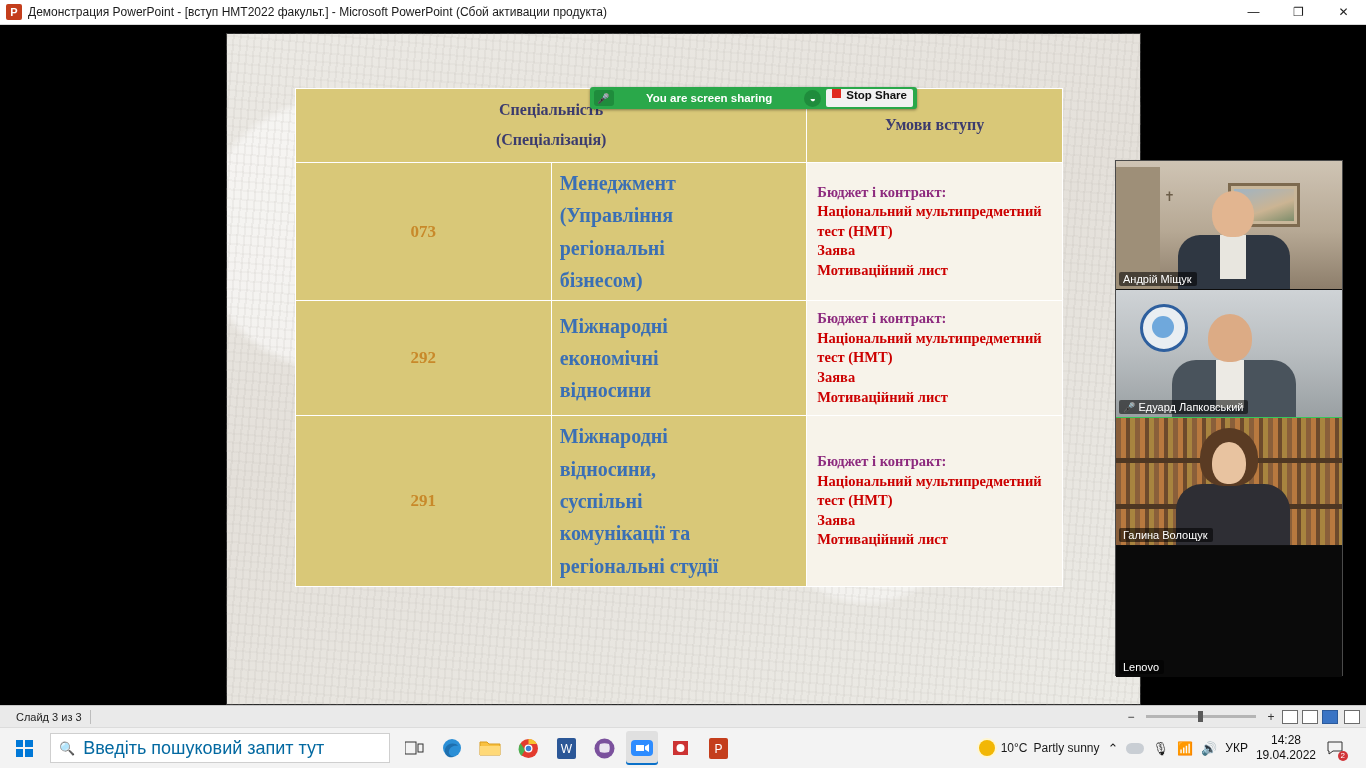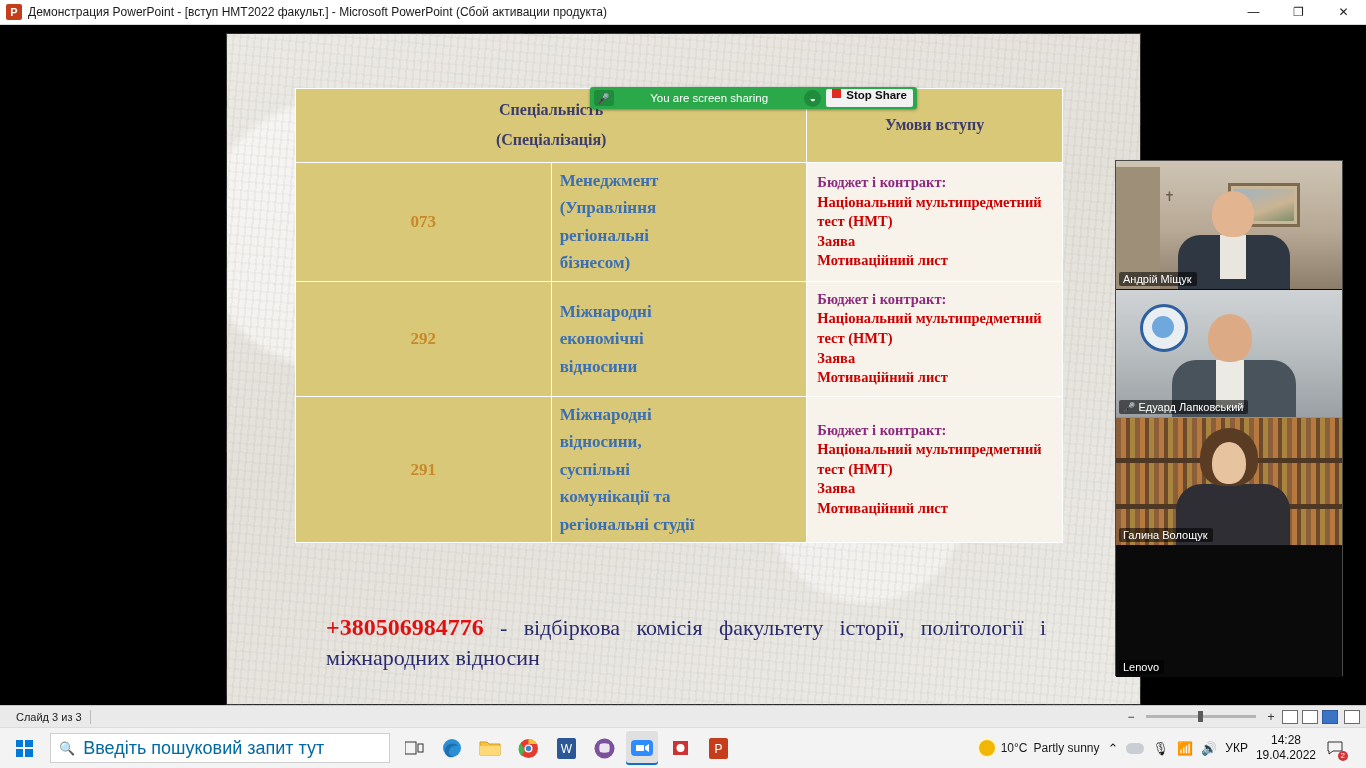--- a/index.html
+++ b/index.html
@@ -69,21 +69,21 @@
   }
   .code-cell {
     background: #d9c878; color: #c8892a;
     font-family: "Liberation Serif", serif;
     font-weight: bold; font-size: 17px; text-align: center;
     width: 76px;
   }
   .name-cell {
     background: #d9c878; color: #3a6fb5;
     font-family: "Liberation Serif", serif;
-    font-weight: bold; font-size: 17px;
+    font-weight: bold; font-size: 20px;
     padding: 4px 6px 4px 8px;
     line-height: 1.62;
     width: 212px;
   }
   .cond-cell {
     background: #f7f3ea;
     padding: 8px 10px;
     line-height: 1.35;
   }
   .cond-title {
@@ -108,21 +108,21 @@
     position: absolute; left: 590px; top: 62px; width: 327px; height: 22px;
     background: #2aa84a; border-radius: 3px;
     display: flex; align-items: center; padding: 0 4px;
     box-shadow: 0 1px 3px rgba(0,0,0,0.4);
   }
   .share-bar .mic {
     width: 20px; height: 16px; background: #1f8c3c; border-radius: 3px;
     display: flex; align-items: center; justify-content: center; color: #fff; font-size: 10px;
   }
   .share-bar .share-text {
-    flex: 1; text-align: center; color: #ffffff; font-size: 11.5px; font-weight: normal;
+    flex: 1; text-align: center; color: #ffffff; font-size: 11.5px; font-weight: bold;
   }
   .share-bar .shield {
     width: 17px; height: 17px; border-radius: 50%; background: #1f8c3c;
     display: flex; align-items: center; justify-content: center; color: #fff; font-size: 10px;
   }
   .stop-share {
     margin-left: 5px; height: 18px; background: #f2f2f2; border-radius: 2px;
     display: flex; align-items: flex-start; padding: 0 6px; color: #111; font-size: 11.5px; font-weight: bold;
   }
   .stop-share .sq { width: 9px; height: 9px; background: #e02b20; margin-right: 5px; }
@@ -293,23 +293,20 @@
           <td class="cond-cell">
             <div class="cond-title">Бюджет і контракт:</div>
             <div class="cond-line">Національний мультипредметний тест  (НМТ)</div>
             <div class="cond-line">Заява</div>
             <div class="cond-line">Мотиваційний лист</div>
           </td>
         </tr>
       </tbody>
         </table>
 
-      <div class="footer-text">
-        <span class="phone">+380506984776</span><span> - відбіркова комісія факультету історії, політології і міжнародних відносин</span>
-      </div>
     </div>
 
     <div class="share-bar">
       <div class="mic">🎤</div>
       <div class="share-text">You are screen sharing</div>
       <div class="shield">◒</div>
       <div class="stop-share">
         <span class="sq"></span>
         <span>Stop Share</span>
       </div>

